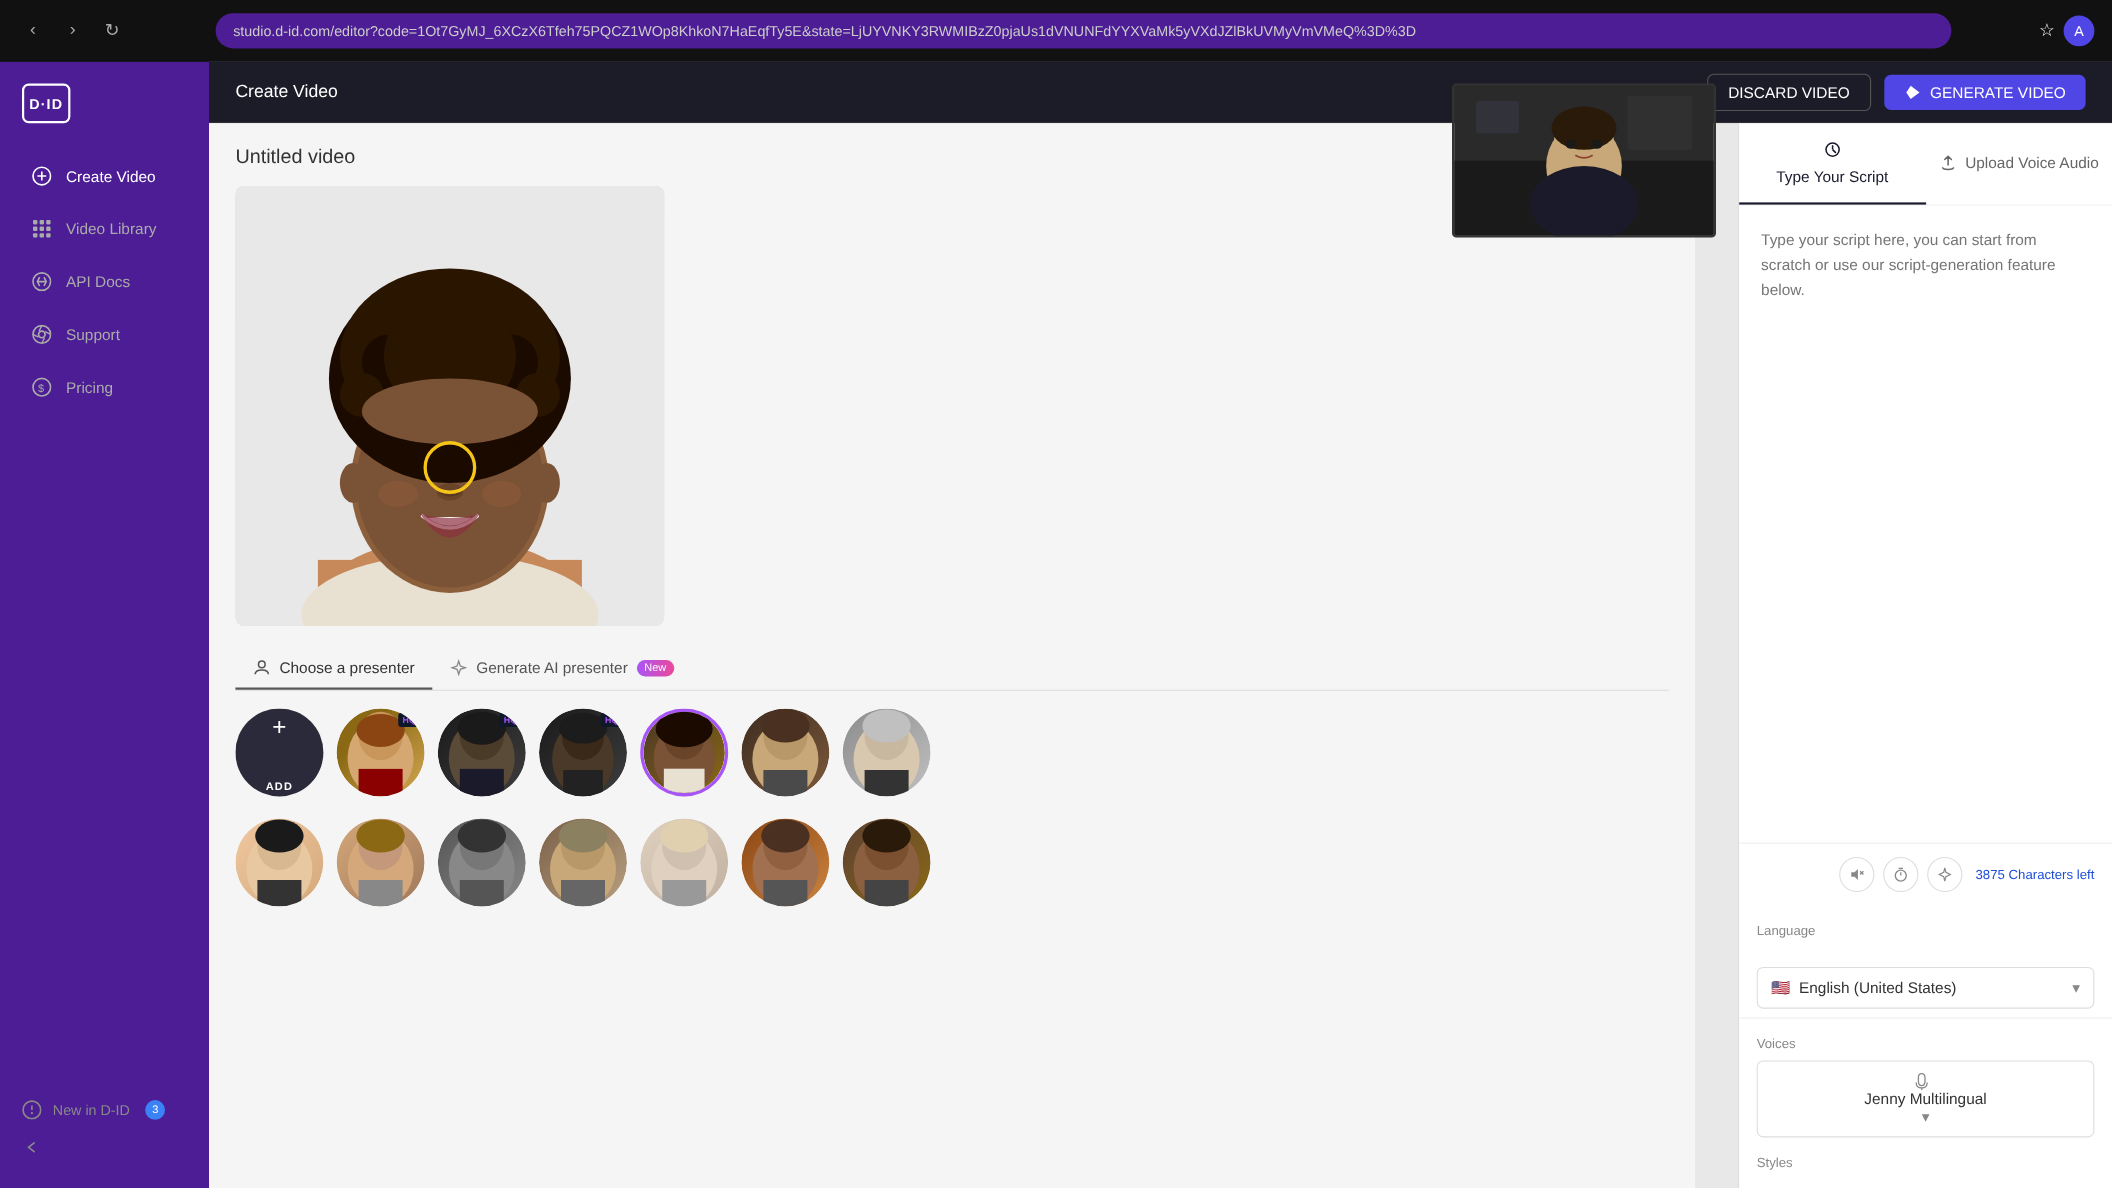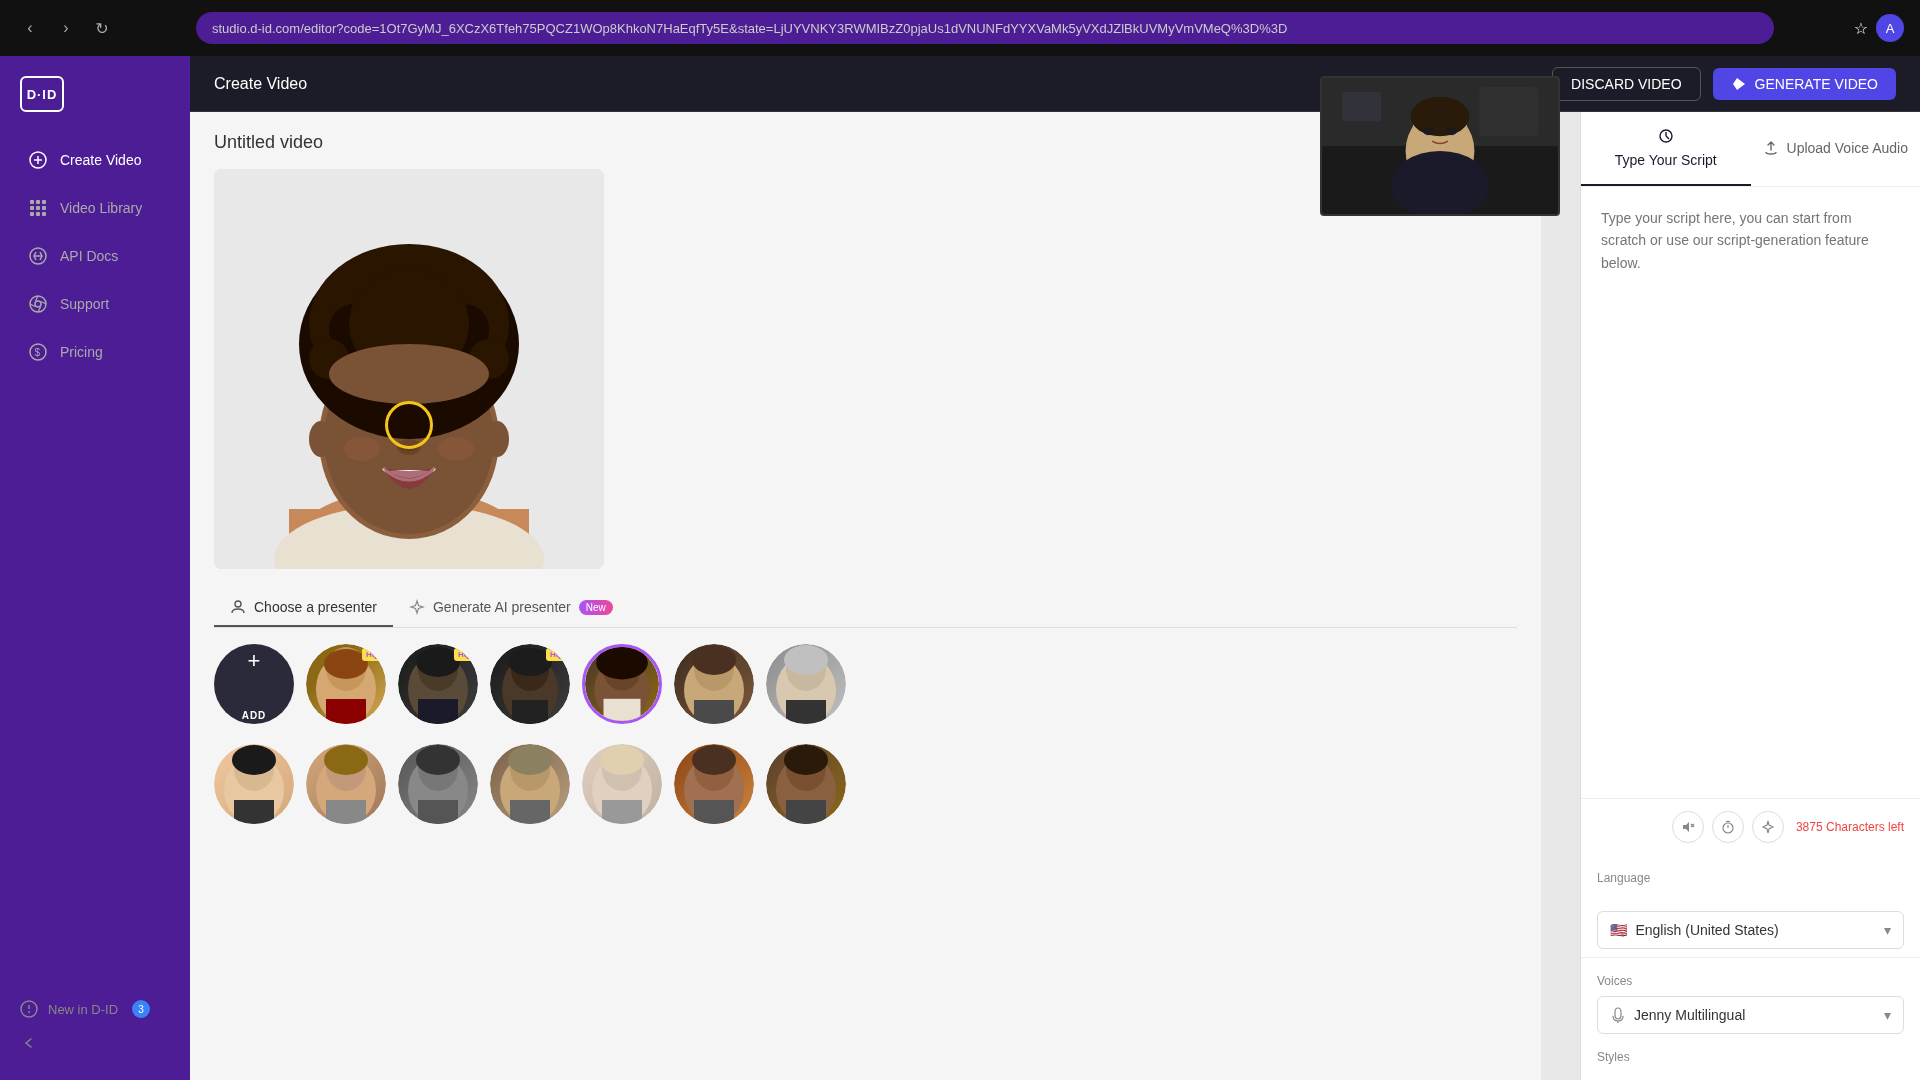--- a/index.html
+++ b/index.html
@@ -304,21 +304,21 @@
       cursor: pointer;
       color: #fff;
       font-size: 24px;
       gap: 2px;
       flex-shrink: 0;
     }
     .add-label { font-size: 10px; font-weight: 600; letter-spacing: 1px; margin-top: 34px; }
     .hq-badge {
       position: absolute;
       top: 4px; right: 4px;
-      background: #fde047;
+      background: #0f172a;
       color: #a855f7;
       font-size: 8px;
       padding: 2px 4px;
       border-radius: 3px;
       font-weight: 700;
     }
 
     
     .right-panel {
       width: 340px;
@@ -365,21 +365,21 @@
     .script-bottom {
       padding: 12px 16px;
       border-top: 1px solid #eee;
       display: flex;
       align-items: center;
       justify-content: flex-end;
       gap: 12px;
     }
     .char-count {
       font-size: 12px;
-      color: #ef4444;
+      color: #1d4ed8;
     }
     .bottom-icons {
       display: flex;
       gap: 8px;
     }
     .icon-btn {
       width: 32px; height: 32px;
       border-radius: 50%;
       border: 1px solid #ddd;
       background: transparent;
@@ -402,20 +402,21 @@
       background: #fff;
       border: 1px solid #ddd;
       border-radius: 6px;
       padding: 10px 12px;
       font-size: 14px;
       color: #333;
       cursor: pointer;
       display: flex;
       align-items: center;
       justify-content: space-between;
+      flex-direction: column;
     }
     .language-section {
       padding: 16px 16px 8px;
     }
     .language-label {
       font-size: 12px;
       color: #888;
       margin-bottom: 26px;
     }
     .lang-select {

